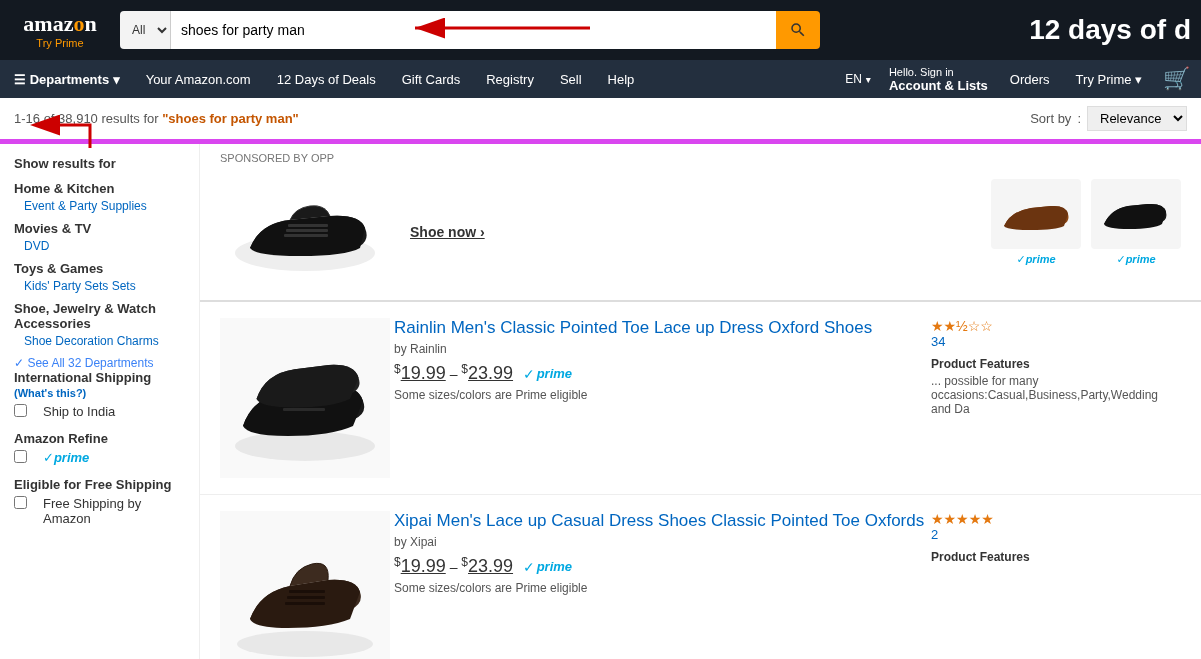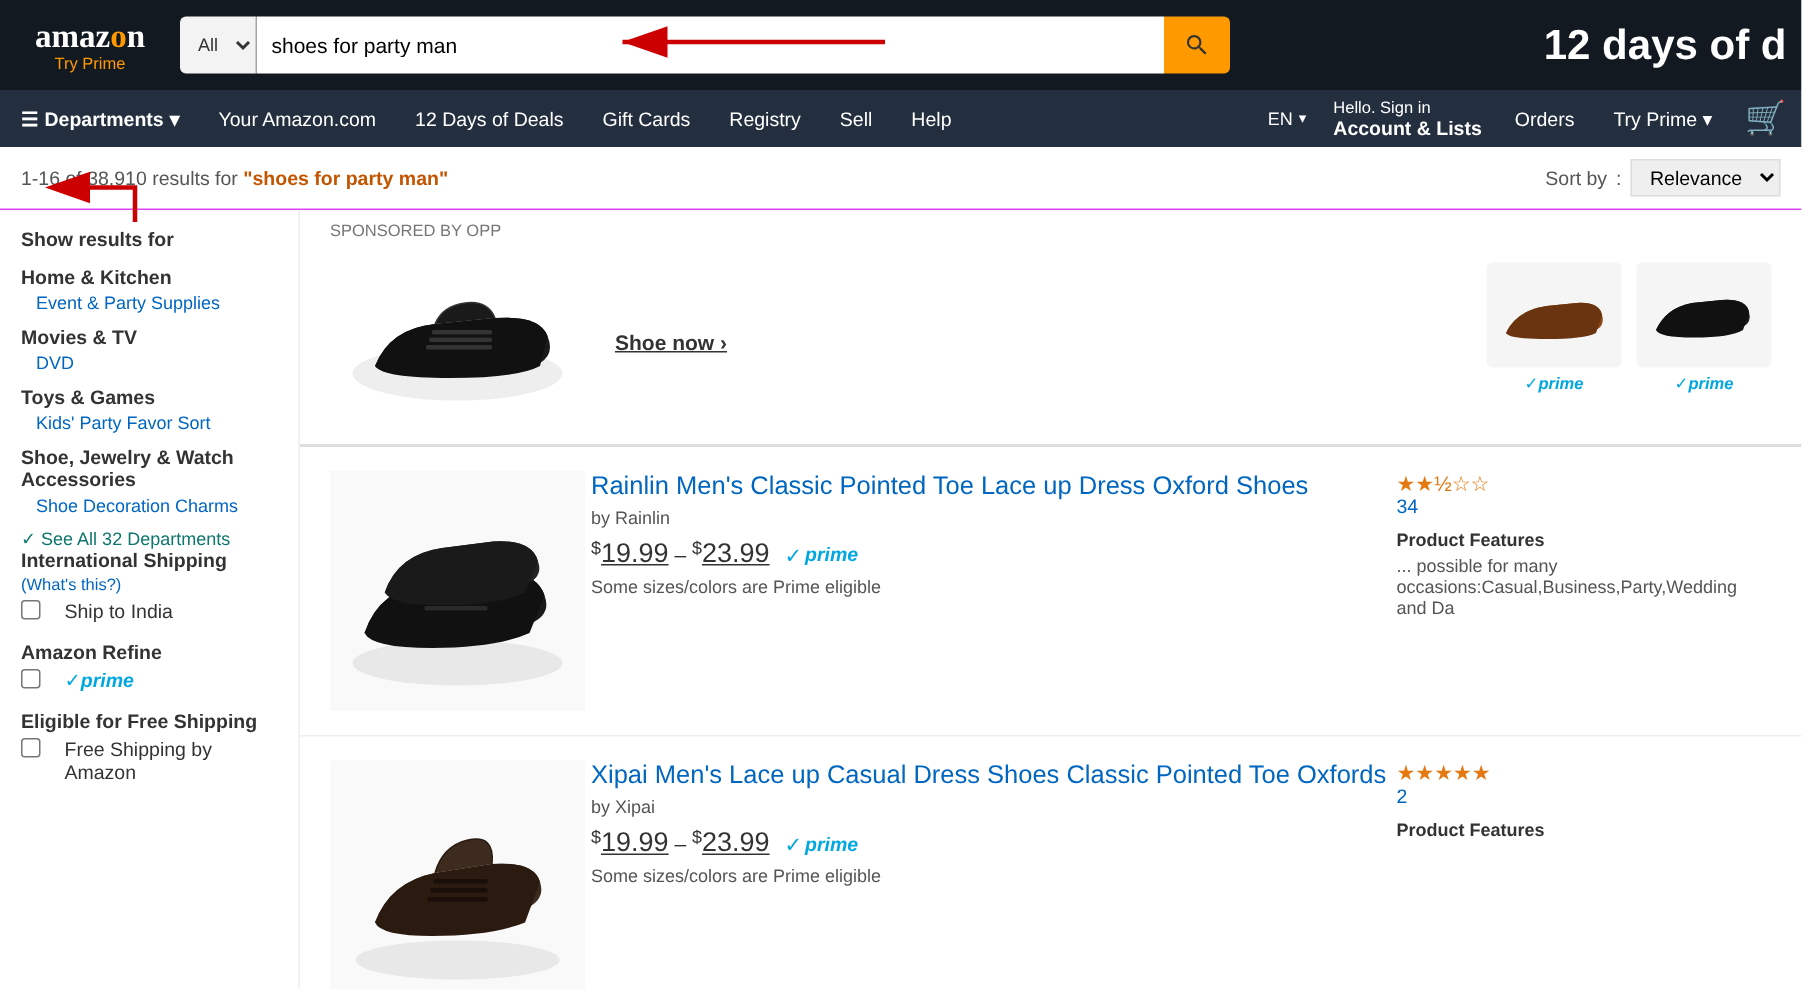--- a/index.html
+++ b/index.html
@@ -22,40 +22,40 @@
 
     
     .nav-bar { background: #232F3E; display: flex; align-items: center; padding: 0 10px; height: 38px; gap: 18px; }
     .nav-item { color: #fff; font-size: 13px; cursor: pointer; white-space: nowrap; padding: 8px 4px; }
     .nav-departments { font-weight: bold; display: flex; align-items: center; gap: 4px; }
     .nav-account { color: #fff; font-size: 12px; }
     .nav-account .hello { font-size: 11px; }
     .nav-account .main { font-size: 13px; font-weight: bold; }
 
     
-    .results-bar { padding: 8px 14px; border-bottom: 1px solid #d946ef; display: flex; align-items: center; justify-content: space-between; background: #fff; gap: 46px; }
+    .results-bar { padding: 8px 14px; border-bottom: 5px solid #d946ef; display: flex; align-items: center; justify-content: space-between; background: #fff; gap: 46px; }
     .results-text { font-size: 13px; color: #555; }
     .results-text .query { color: #C45500; font-weight: bold; }
     .sort-by { display: flex; align-items: center; gap: 6px; font-size: 13px; color: #555; }
     .sort-select { border: 1px solid #ddd; padding: 3px 8px; font-size: 13px; cursor: pointer; }
 
     
     .main-layout { display: flex; }
 
     
     .sidebar { width: 200px; min-width: 200px; padding: 12px 14px; border-right: 1px solid #eee; }
     .show-results-for { font-size: 13px; font-weight: bold; color: #333; margin-bottom: 10px; }
     .sidebar-category { margin-bottom: 8px; }
     .sidebar-category-title { font-size: 13px; font-weight: bold; color: #333; margin-bottom: 3px; cursor: pointer; }
     .sidebar-category-item { font-size: 12px; color: #0066C0; padding-left: 10px; cursor: pointer; display: block; margin-bottom: 2px; }
-    .see-all { color: #0f766e; font-size: 12px; cursor: pointer; }
+    .see-all { color: #3b82f6; font-size: 12px; cursor: pointer; }
     .refine-title { font-size: 16px; font-weight: bold; color: #333; margin: 16px 0 10px 0; border-top: 1px solid #ddd; padding-top: 12px; }
     .refine-section { margin-bottom: 12px; }
     .refine-section-title { font-size: 13px; font-weight: bold; color: #333; margin-bottom: 4px; }
-    .refine-section-title .whats-this { font-size: 11px; color: #0066C0; font-weight: normal; cursor: pointer; }
+    .refine-section-title .whats-this { font-size: 11px; color: #0066C0; font-weight: bold; cursor: pointer; }
     .refine-checkbox { display: flex; align-items: flex-start; gap: 16px; margin-bottom: 4px; }
     .refine-checkbox input { cursor: pointer; }
     .refine-checkbox label { font-size: 13px; color: #333; cursor: pointer; }
 
     
     .content-area { flex: 1; padding: 0; }
 
     
     .sponsored-banner { background: #fff; border-bottom: 2px solid #ddd; padding: 12px 20px; display: flex; align-items: center; gap: 20px; position: relative; }
     .sponsored-label { font-size: 11px; color: #767676; position: absolute; top: 8px; left: 20px; }
@@ -168,21 +168,21 @@
       <div class="sidebar-category">
         <div class="sidebar-category-title">Home &amp; Kitchen</div>
         <a class="sidebar-category-item">Event &amp; Party Supplies</a>
       </div>
       <div class="sidebar-category">
         <div class="sidebar-category-title">Movies &amp; TV</div>
         <a class="sidebar-category-item">DVD</a>
       </div>
       <div class="sidebar-category">
         <div class="sidebar-category-title">Toys &amp; Games</div>
-        <a class="sidebar-category-item">Kids' Party Favor Sort</a>
+        <a class="sidebar-category-item">Kids' Party Sets Sets</a>
       </div>
       <div class="sidebar-category">
         <div class="sidebar-category-title">Shoe, Jewelry &amp; Watch Accessories</div>
         <a class="sidebar-category-item">Shoe Decoration Charms</a>
       </div>
 
       <div class="see-all">✓ See All 32 Departments</div>
 
 
       <div class="refine-section">

